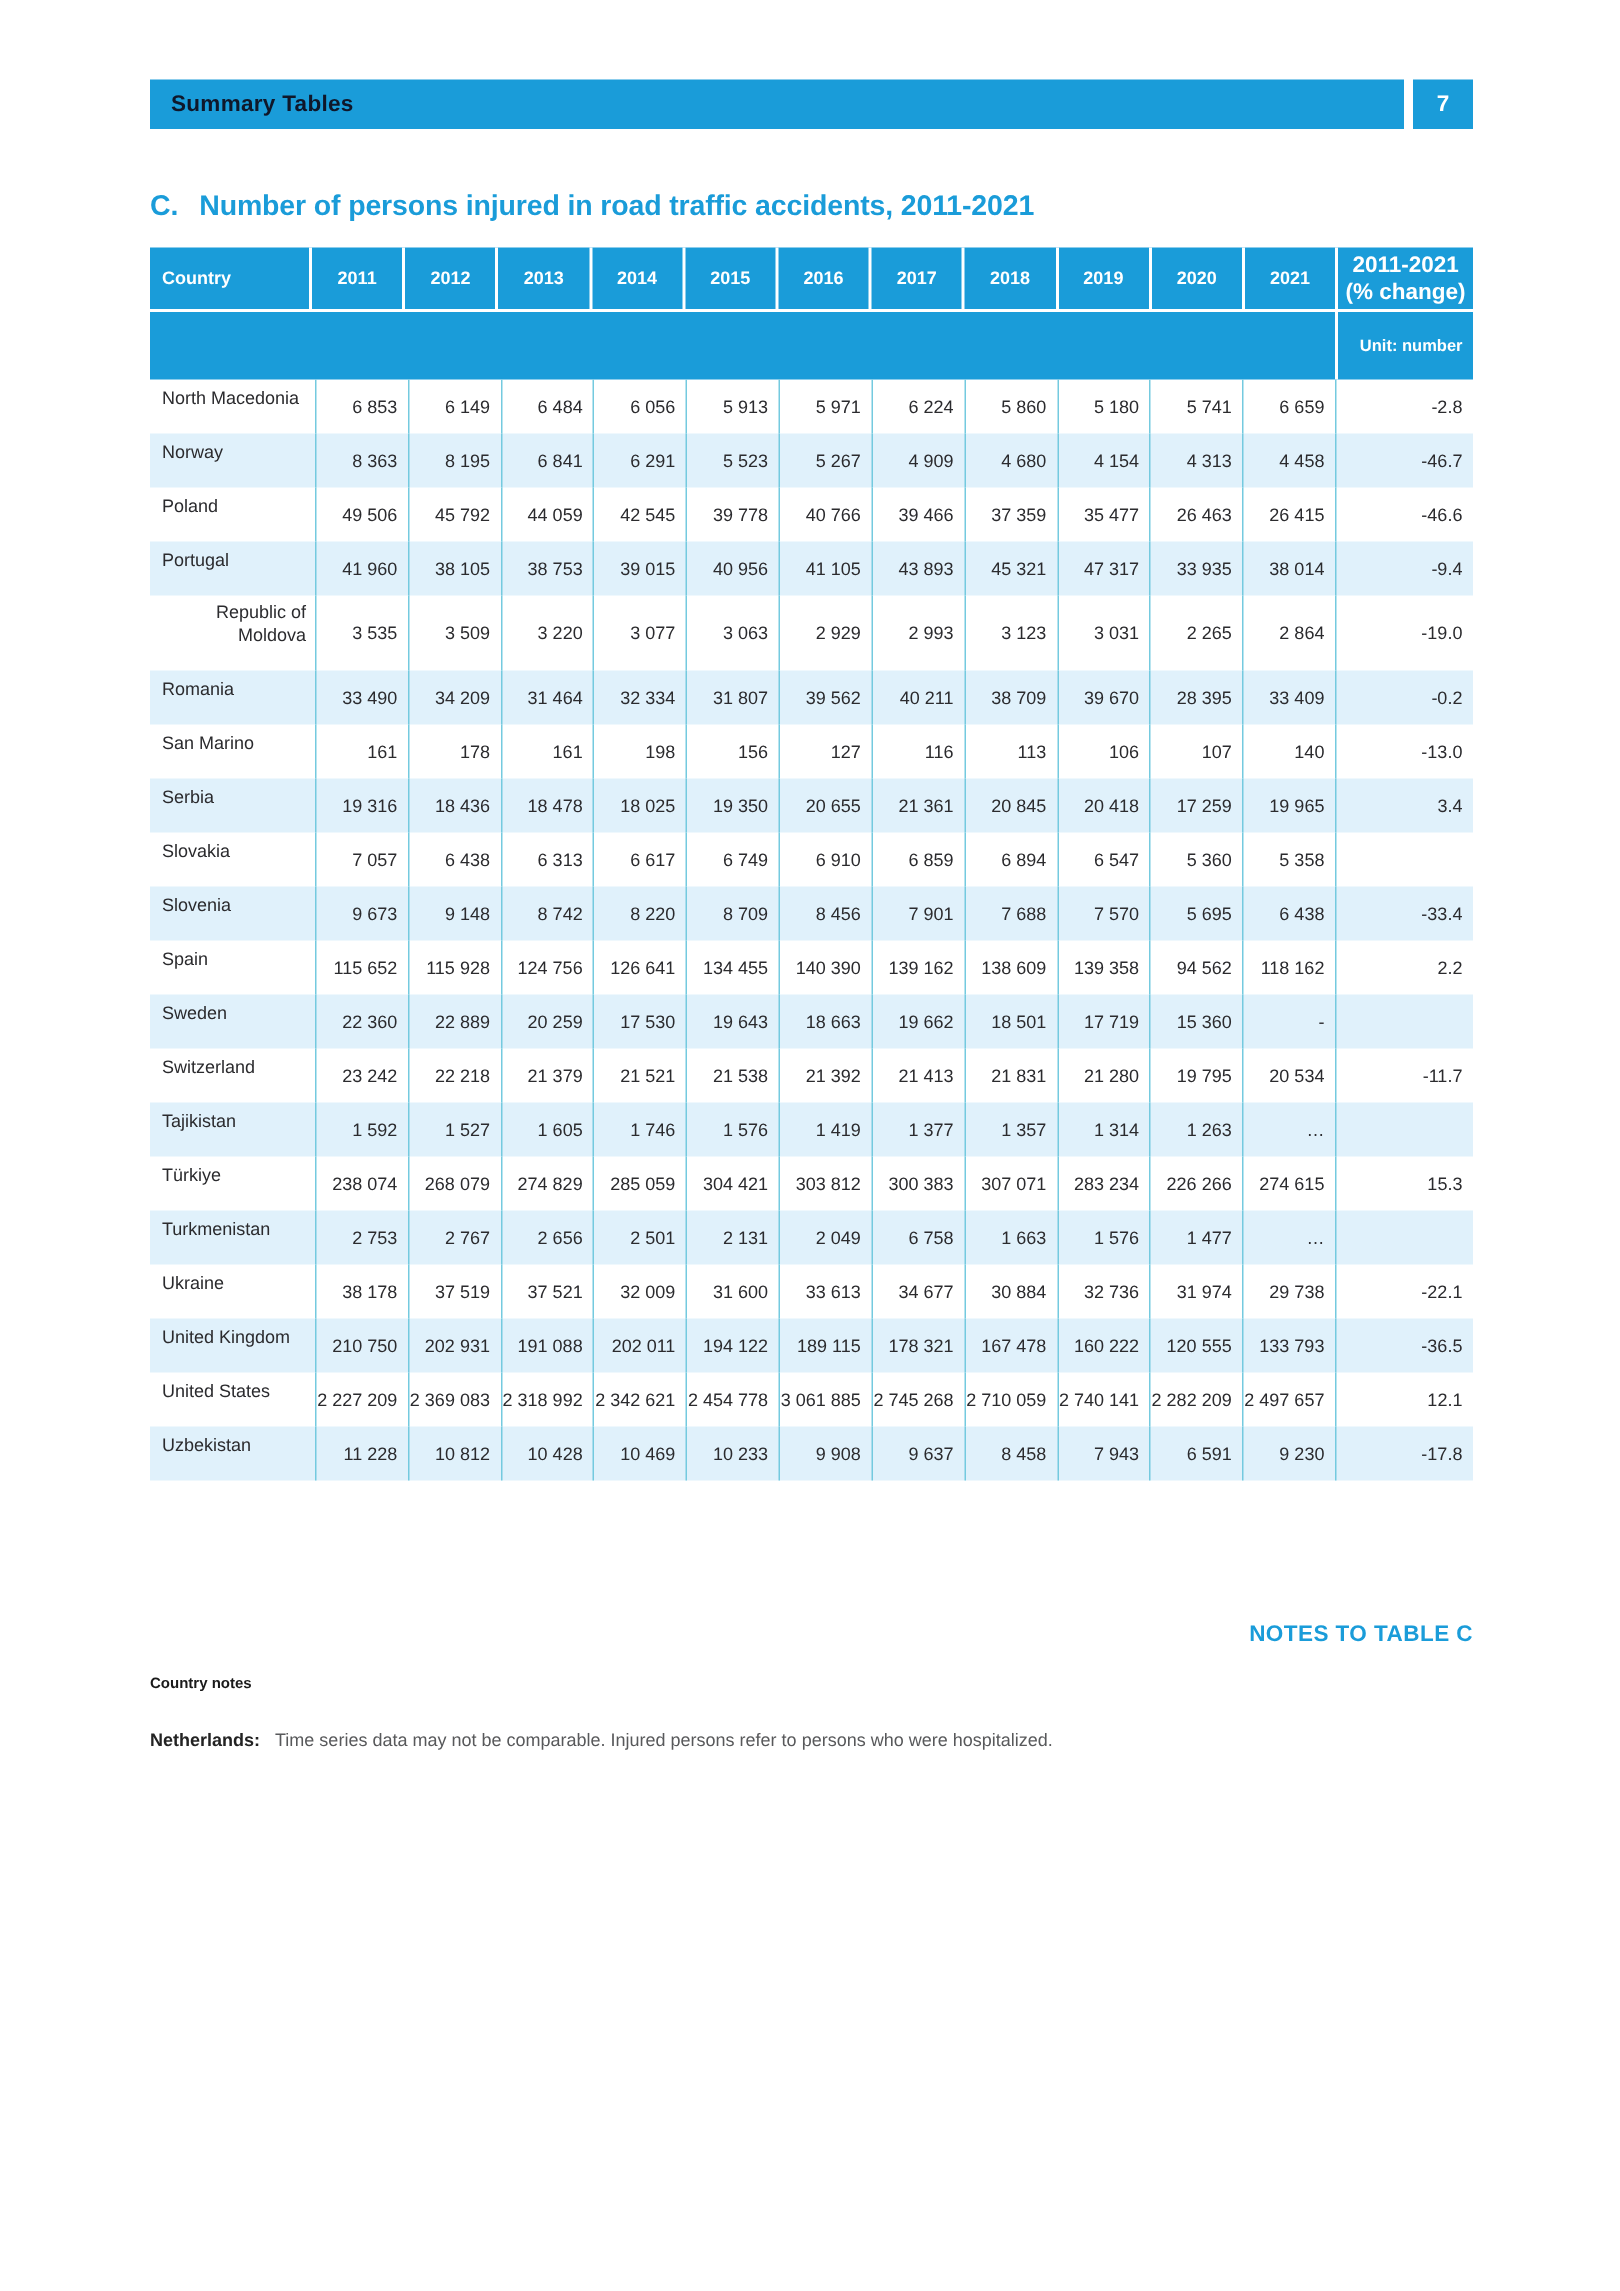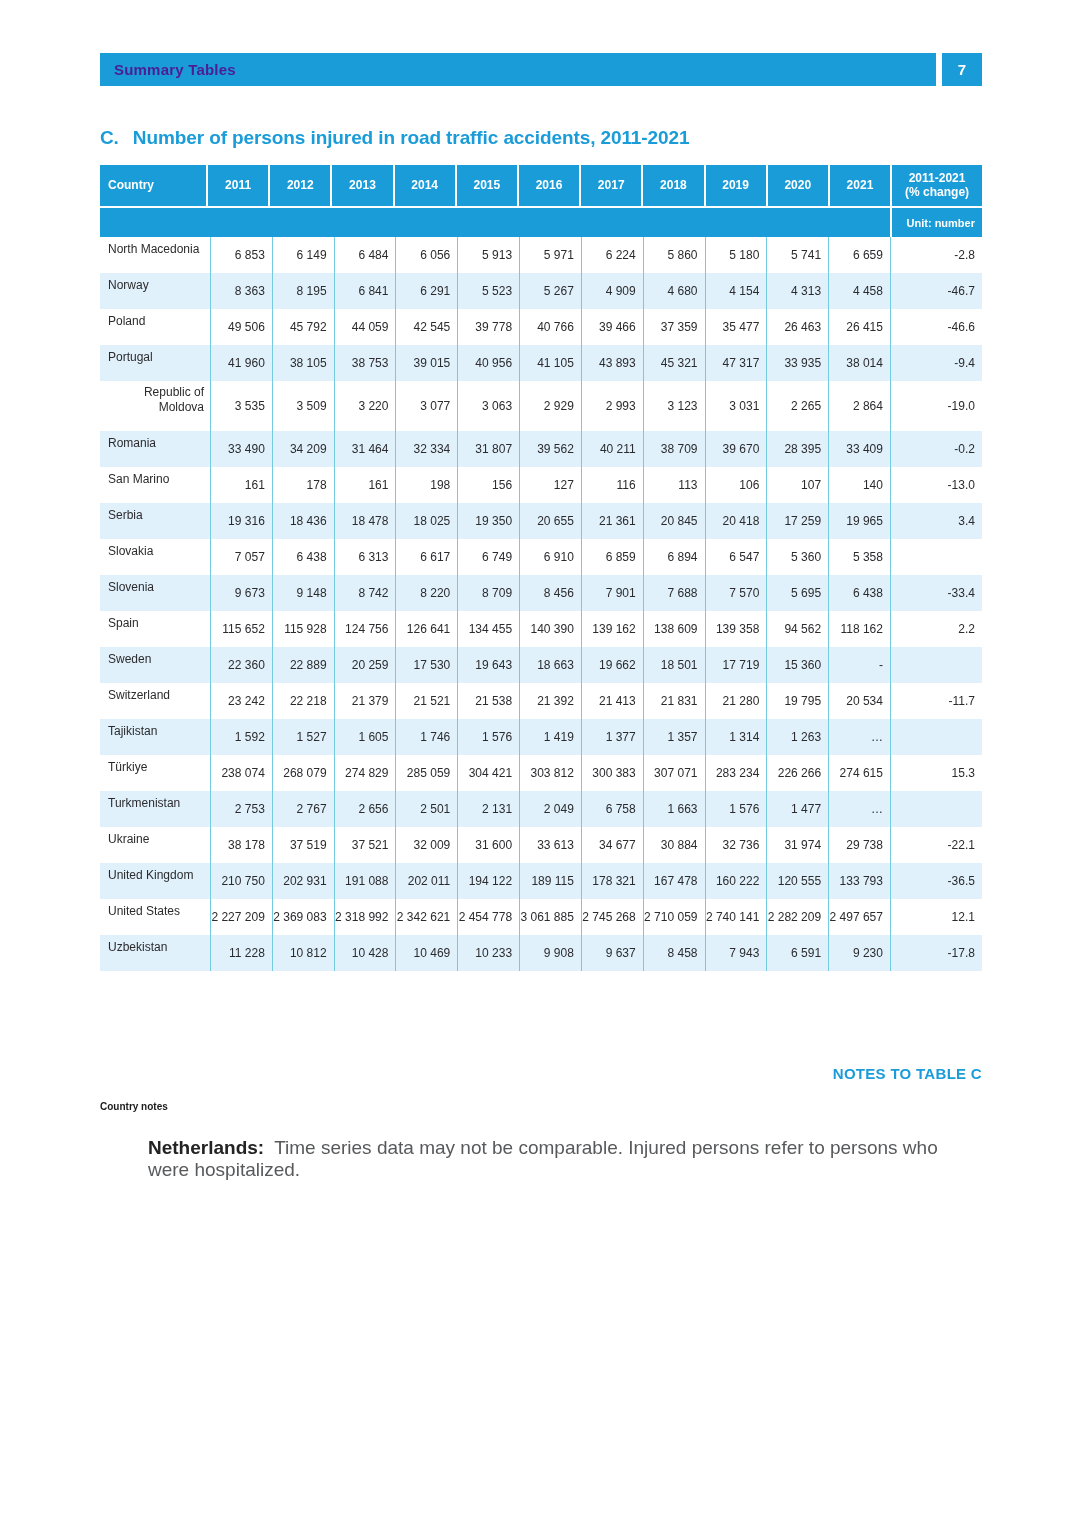--- a/index.html
+++ b/index.html
@@ -10,57 +10,57 @@
     --gray:#58595b;
   }
   *{box-sizing:border-box;margin:0;padding:0;}
   html,body{background:#fff;}
   body{font-family:"Liberation Sans","DejaVu Sans",sans-serif;color:var(--ink);}
   .page{position:relative;width:1080px;height:1527px;background:#fff;overflow:hidden;}
   .content{width:882px;margin-left:100px;}
 
   
   .topbar{display:flex;margin-top:53px;height:33px;}
-  .topbar-main{flex:1;background:var(--blue);color:#4c1d95;font-weight:bold;
+  .topbar-main{flex:1;background:var(--blue);color:#0f172a;font-weight:bold;
     font-size:15px;display:flex;align-items:center;padding-left:14px;letter-spacing:.2px;}
   .topbar-page{width:40px;margin-left:6px;background:var(--blue);color:#fff;font-weight:bold;
     font-size:15px;display:flex;align-items:center;justify-content:center;}
 
   
   .title{margin-top:41px;color:var(--blue);font-size:19px;font-weight:bold;
     display:flex;letter-spacing:-.1px;}
   .title .letter{margin-right:14px;}
 
   
   .dtable{margin-top:16px;font-size:12px;}
   .thead{display:flex;background:var(--blue);color:#fff;font-weight:bold;height:41px;}
   .hcell{display:flex;align-items:center;justify-content:center;border-left:2px solid #fff;
     text-align:center;line-height:1.15;}
   .hc-country{width:106px;border-left:none;justify-content:flex-start;padding-left:8px;}
   .hc-year{flex:1;font-size:12px;}
-  .hc-change{width:92px;font-size:12px;white-space:pre-line;}
-  .unitrow{display:flex;background:var(--blue);height:29px;margin-top:2px;color:#fff;
+  .hc-change{width:92px;font-size:15px;white-space:pre-line;}
+  .unitrow{display:flex;background:var(--blue);height:45px;margin-top:2px;color:#fff;
     font-weight:bold;font-size:11px;justify-content:center;}
   .unit-spacer{flex:1;}
   .unit-cell{width:92px;border-left:2px solid #fff;display:flex;align-items:center;
     justify-content:flex-end;padding-right:7px;}
 
   .tbody .trow{display:flex;min-height:36px;align-items:stretch;}
   .tbody .trow:nth-child(even){background:var(--stripe);}
   .tcell{display:flex;align-items:center;line-height:1.25;}
   .c-country{width:110px;padding:4px 6px 16px 8px;text-align:right;}
   .c-val{flex:1;justify-content:flex-end;padding-right:7px;border-left:1px solid var(--line);
     font-variant-numeric:tabular-nums;}
   .c-change{width:92px;justify-content:flex-end;padding-right:7px;border-left:1px solid var(--line);}
 
   
   .notes-title{margin-top:94px;text-align:right;color:var(--blue);font-weight:bold;
     font-size:15px;letter-spacing:.3px;}
   .notes-heading{margin-top:19px;font-size:10px;font-weight:bold;color:#1a1a1a;}
-  .note-line{margin-top:25px;font-size:19px;color:var(--gray);margin-left:48px;}
+  .note-line{margin-top:25px;font-size:12px;color:var(--gray);}
   .note-line .note-label{font-weight:bold;color:#232323;margin-right:10px;}
 </style>
 </head>
 <body>
 
 <div class="page">
   <div class="content">
 
     <div class="topbar">
       <div class="topbar-main">

